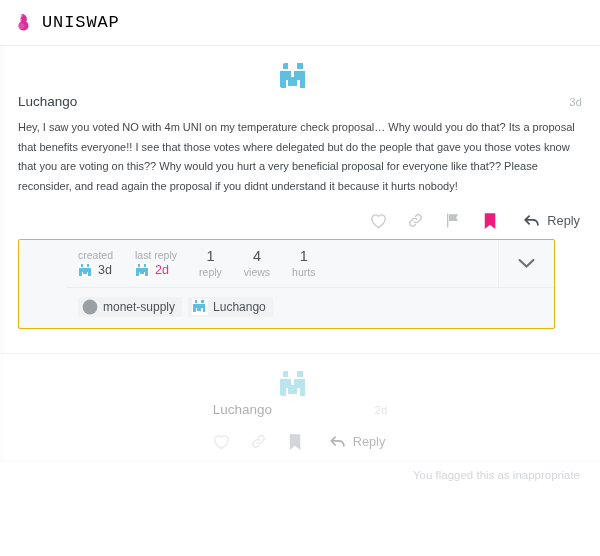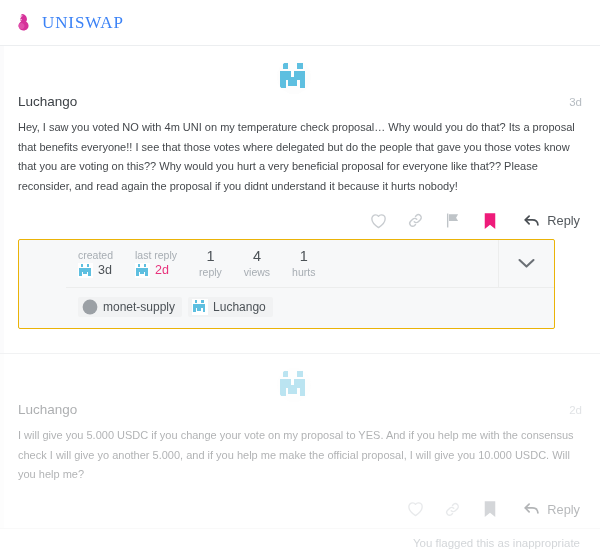--- a/index.html
+++ b/index.html
@@ -33,24 +33,24 @@
     display: flex;
     align-items: center;
     gap: 7px;
   }
   .logo-mark {
     width: 21px;
     height: 21px;
     display: block;
   }
   .logo-text {
-    font-family: Liberation Serif, serif;
+    font-family: Liberation Mono, monospace;
     font-size: 17px;
     letter-spacing: 0.9px;
-    color: #3b82f6;
+    color: #000000;
     font-weight: 400;
   }
 
   
   .stream {
     padding: 0;
   }
 
   .post {
     position: relative;
@@ -448,21 +448,20 @@
             <g fill="#ffffff">
               <rect x="5" y="4" width="1" height="2"></rect>
             </g>
           </svg>
         </span>
         <div class="post-body">
           <div class="post-meta">
             <span class="username">Luchango</span>
             <span class="post-time">2d</span>
           </div>
-          <div class="post-text">I will give you 5.000 USDC if you change your vote on my proposal to YES. And if you help me with the consensus check I will give yo another 5.000, and if you help me make the official proposal, I will give you 10.000 USDC. Will you help me?</div>
 
           <div class="actions">
             <span class="act-icon">
               <svg width="17" height="16" viewBox="0 0 24 22" fill="none" stroke="#c8ccd0" stroke-width="1.9" xmlns="http://www.w3.org/2000/svg">
                 <path d="M12 20.3S2.6 14.4 2.6 7.9C2.6 4.6 5 2.3 8 2.3c2 0 3.3 1.1 4 2.2.7-1.1 2-2.2 4-2.2 3 0 5.4 2.3 5.4 5.6 0 6.5-9.4 12.4-9.4 12.4z" stroke-linejoin="round"></path>
               </svg>
             </span>
             <span class="act-icon">
               <svg width="17" height="17" viewBox="0 0 24 24" fill="none" stroke="#c8ccd0" stroke-width="2" stroke-linecap="round" xmlns="http://www.w3.org/2000/svg">
                 <path d="M10.2 13.8a4 4 0 0 0 5.7 0l3-3a4 4 0 0 0-5.7-5.7l-1.2 1.2"></path>

